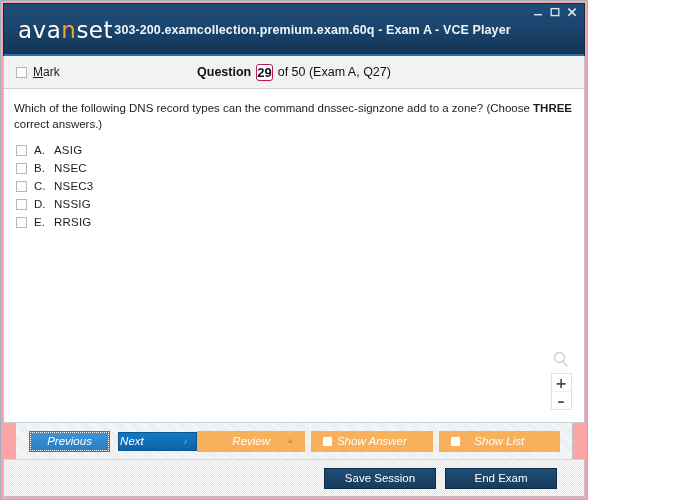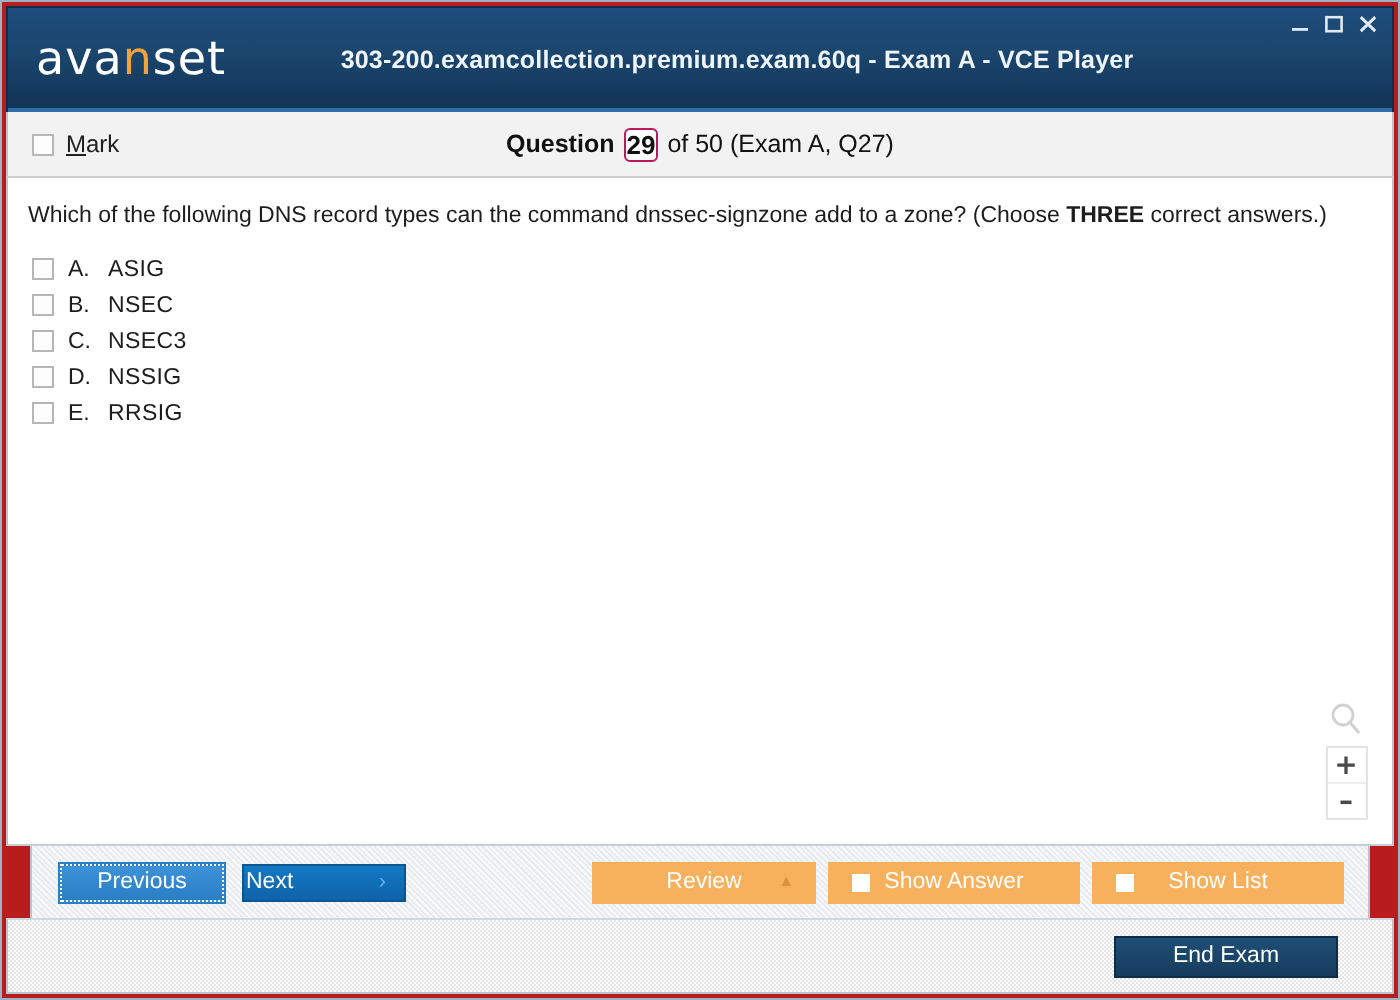--- a/index.html
+++ b/index.html
@@ -12,24 +12,24 @@
     width: 700px;
     height: 500px;
     overflow: hidden;
     font-family: "Liberation Sans", sans-serif;
     -webkit-font-smoothing: antialiased;
   }
 
   
   #app-window {
     position: relative;
-    width: 700px;
+    width: 588px;
     height: 500px;
     box-sizing: border-box;
-    background: #b91c1c;
+    background: #fca5a5;
     border: 1px solid #9fb2c4;
     display: flex;
     flex-direction: column;
   }
 
   
   .titlebar {
     position: relative;
     height: 52px;
     flex: 0 0 52px;
@@ -228,20 +228,21 @@
   .toolbar {
     flex: 0 0 36px;
     margin: 0 14px;
     position: relative;
     background:
       repeating-linear-gradient(45deg, #e9ecef 0 1px, #f7f8f9 1px 2px);
     border-left: 1px solid #b9c4ce;
     border-right: 1px solid #b9c4ce;
     display: flex;
     align-items: center;
+    font-style: italic;
   }
   .btn {
     box-sizing: border-box;
     font-size: 11.5px;
     color: #ffffff;
     display: flex;
     align-items: center;
     justify-content: center;
     position: relative;
     cursor: default;
@@ -429,16 +430,17 @@
       <span>Show Answer</span>
     </div>
 
     <div class="btn btn-orange btn-showlist">
       <span class="sq"></span>
       <span>Show List</span>
     </div>
   </div>
 
   <div class="footer">
+    <div class="btn-dark btn-save">Save Session</div>
     <div class="btn-dark btn-end">End Exam</div>
   </div>
 
 </div>
 
 </body></html>

